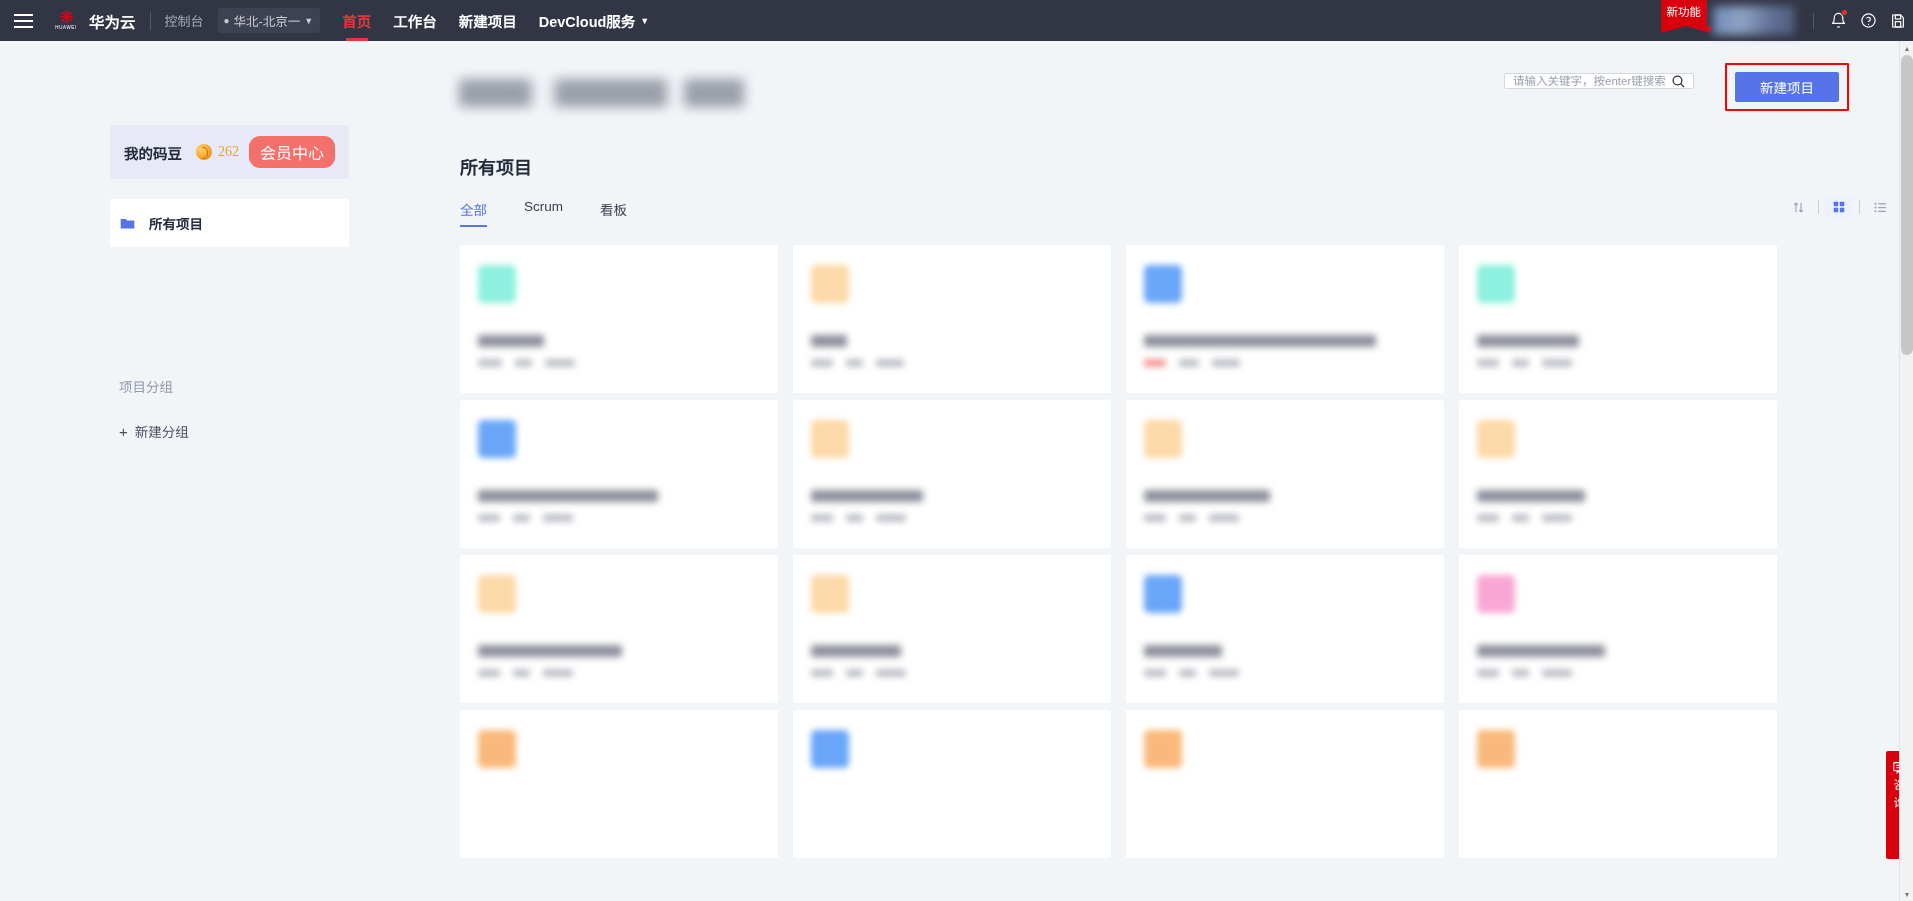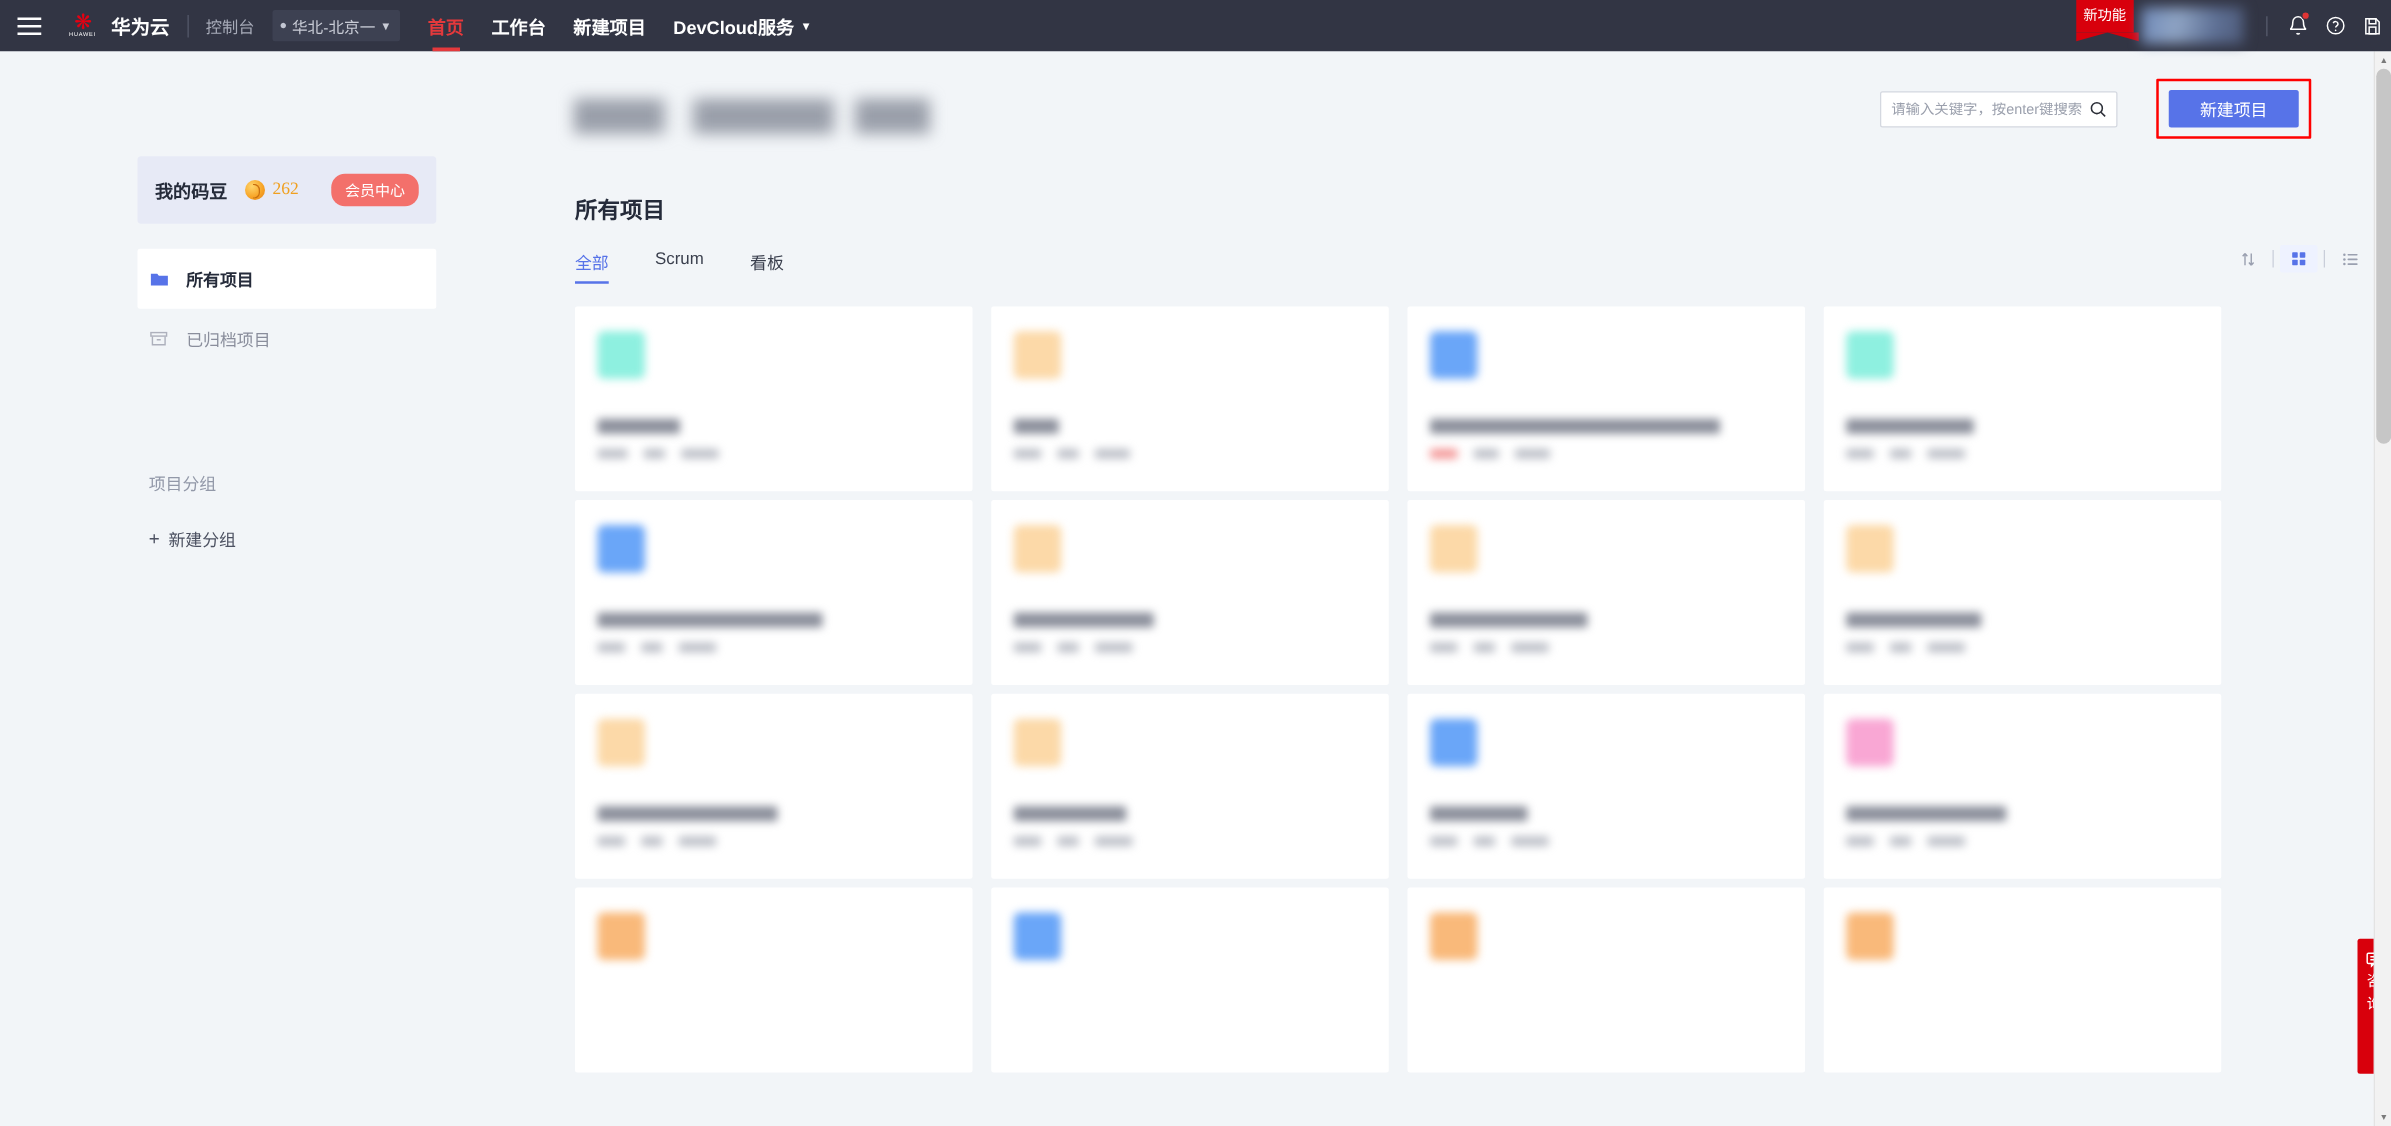--- a/index.html
+++ b/index.html
@@ -123,21 +123,21 @@
     margin-left: 14px; position: relative; flex: none;
   }
   .coin::after {
     content: ""; position: absolute; left: 5.5px; top: 3px;
     width: 5px; height: 10px; border: 1.6px solid #c96f0f;
     border-radius: 0 5px 5px 0; border-left: none;
   }
   .beancard .bnum { font-size: 14px; color: #f0a020; margin-left: 6px; }
   .memberbtn {
     margin-left: auto; background: #f3706b; color: #ffffff;
-    font-size: 12px; border-radius: 11px; padding: 4px 11px;
+    font-size: 16px; border-radius: 11px; padding: 4px 11px;
     cursor: pointer; white-space: nowrap;
   }
 
   .navlist { position: absolute; left: 110px; top: 158px; width: 239px; }
   .navrow {
     display: flex; align-items: center; height: 48px;
     padding-left: 9px; cursor: pointer; border-radius: 2px;
   }
   .navrow.selected { background: #ffffff; }
   .navrow .nico {
@@ -171,21 +171,21 @@
       rgba(120,126,140,.72) 0%, rgba(120,126,140,.72) 24%,
       rgba(242,245,248,0) 27%, rgba(242,245,248,0) 32%,
       rgba(120,126,140,.72) 35%, rgba(120,126,140,.72) 72%,
       rgba(242,245,248,0) 74%, rgba(242,245,248,0) 78%,
       rgba(120,126,140,.72) 80%, rgba(120,126,140,.72) 100%);
     filter: blur(6px);
   }
 
   .searchbox {
     position: absolute; right: 219px; top: 32px;
-    width: 190px; height: 29px;
+    width: 190px; height: 16px;
     background: #ffffff; border: 1px solid #d4d8e0;
     border-radius: 2px; display: flex; align-items: center;
     padding: 0 8px;
   }
   .searchbox input {
     border: none; outline: none; flex: 1;
     font-size: 11.5px; color: #252b3a;
     font-family: "Liberation Sans", sans-serif;
     background: transparent;
   }
@@ -385,30 +385,20 @@
 
     <div class="navrow selected">
       <span class="nico">
         <svg width="17" height="17" viewBox="0 0 24 24" fill="currentColor">
           <path d="M2.4 5.6h7.2l1.8 2.2h10.2v11.2H2.4z"></path>
         </svg>
       </span>
       <span class="ntext">所有项目</span>
     </div>
 
-    <div class="navrow">
-      <span class="nico">
-        <svg width="16" height="16" viewBox="0 0 24 24" fill="none" stroke="currentColor" stroke-width="1.7">
-          <rect x="2.6" y="4.6" width="18.8" height="4.2"></rect>
-          <path d="M4.4 9.4v9.8h15.2V9.4"></path>
-          <path d="M9.6 13.2h4.8"></path>
-        </svg>
-      </span>
-      <span class="ntext">已归档项目</span>
-    </div>
   </div>
 
   <div class="grouptitle">项目分组</div>
 
   <div class="newgroup">
     <span class="plus">+</span>
     <span>新建分组</span>
   </div>
 </div>
 

